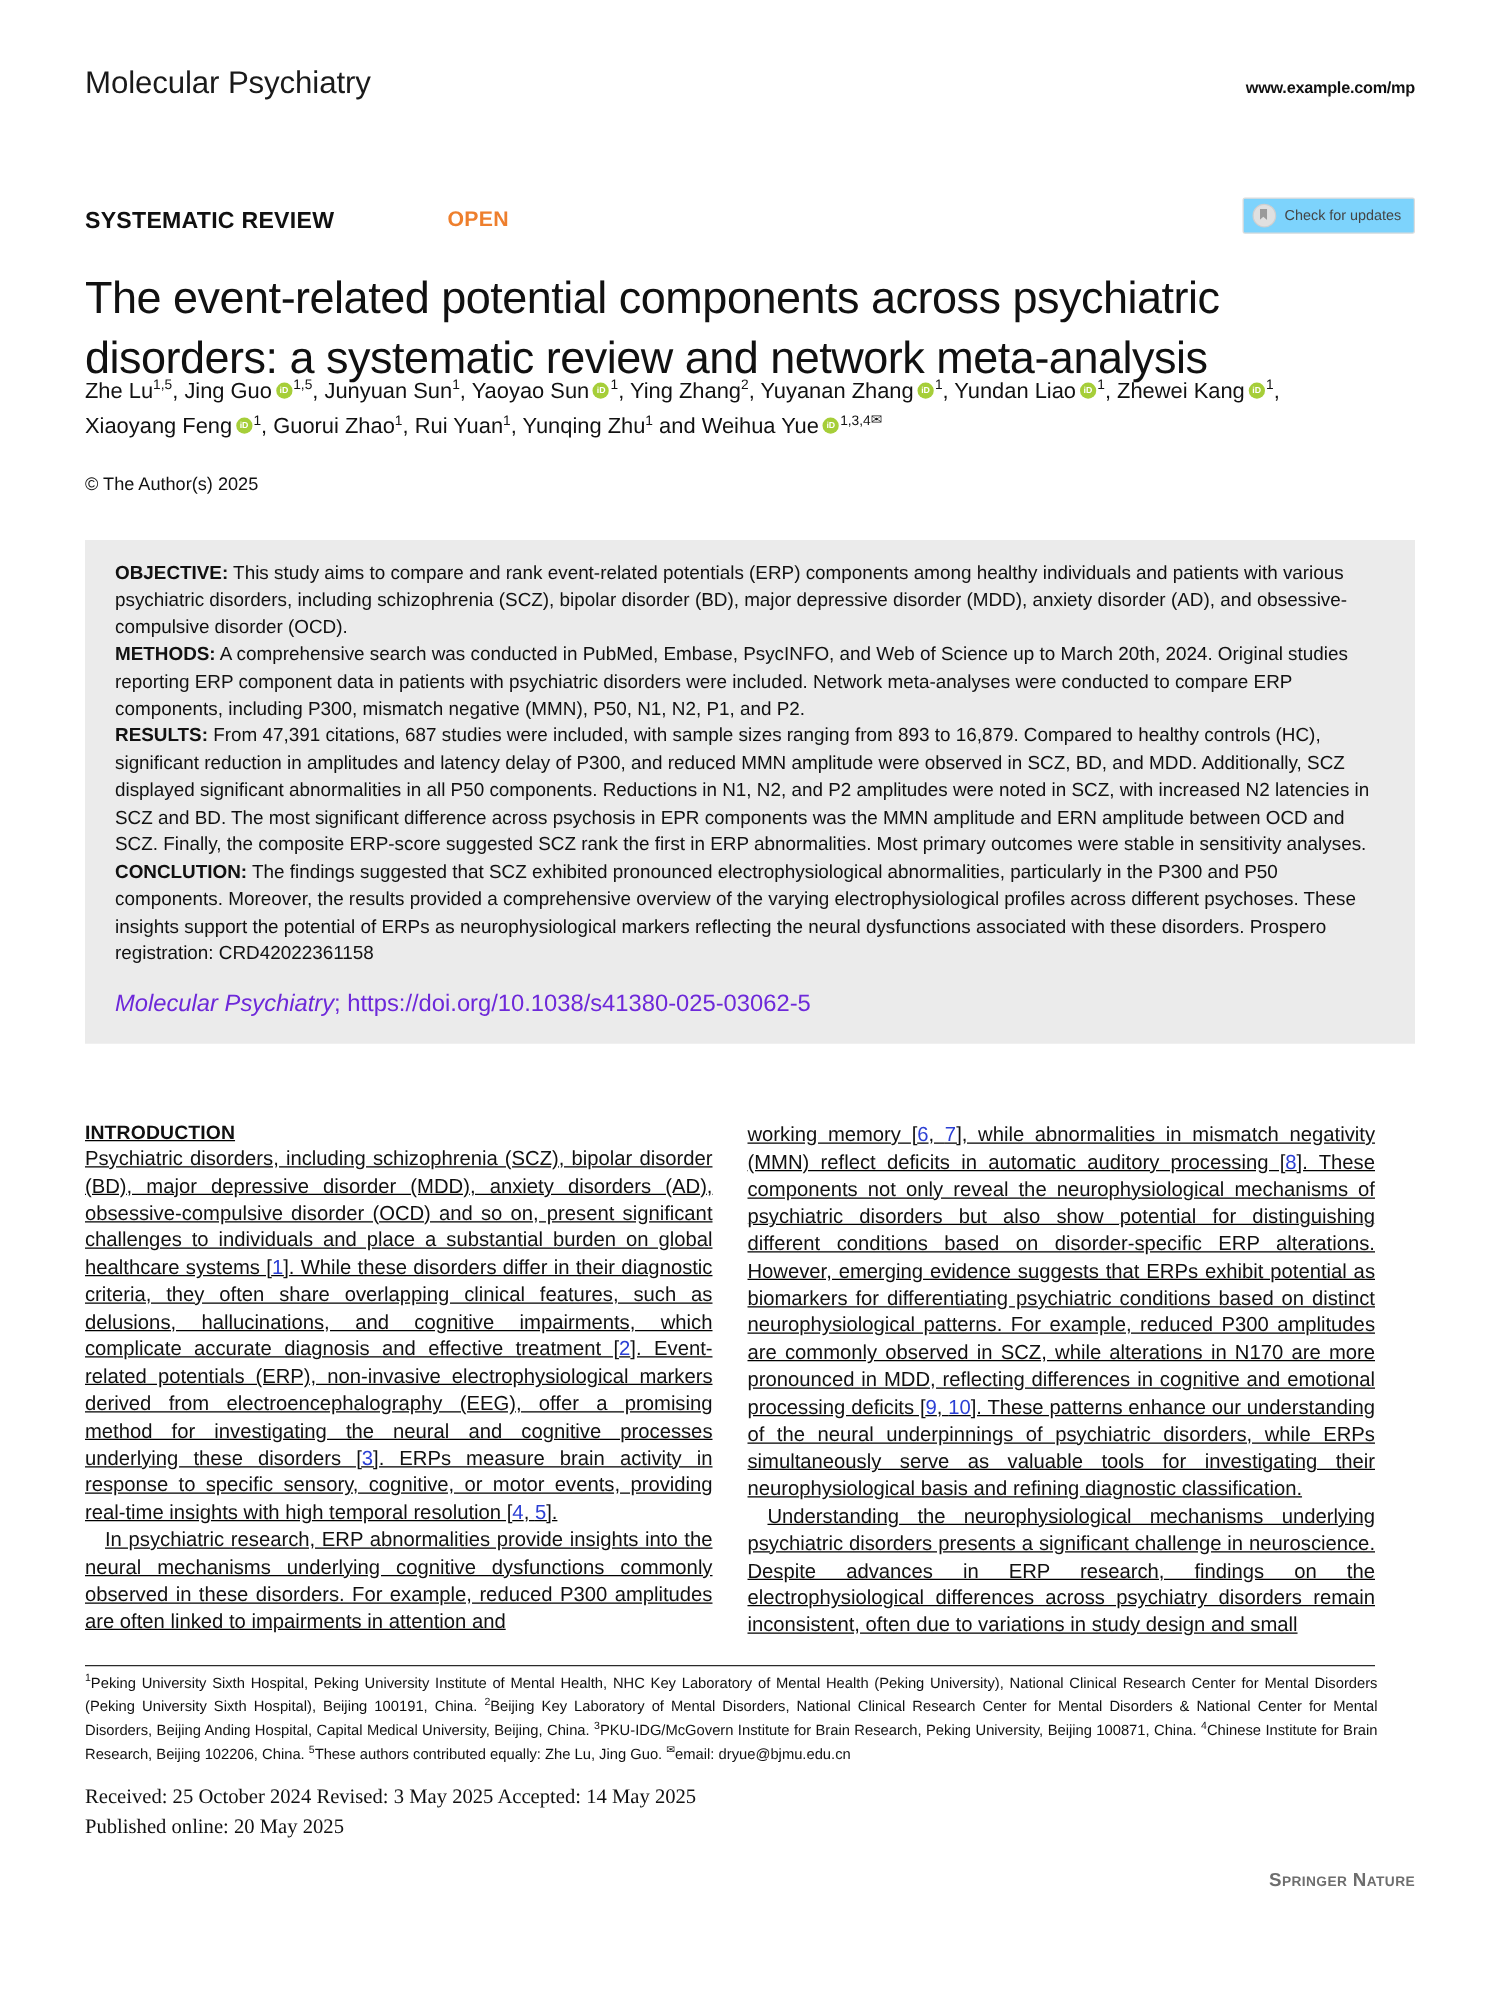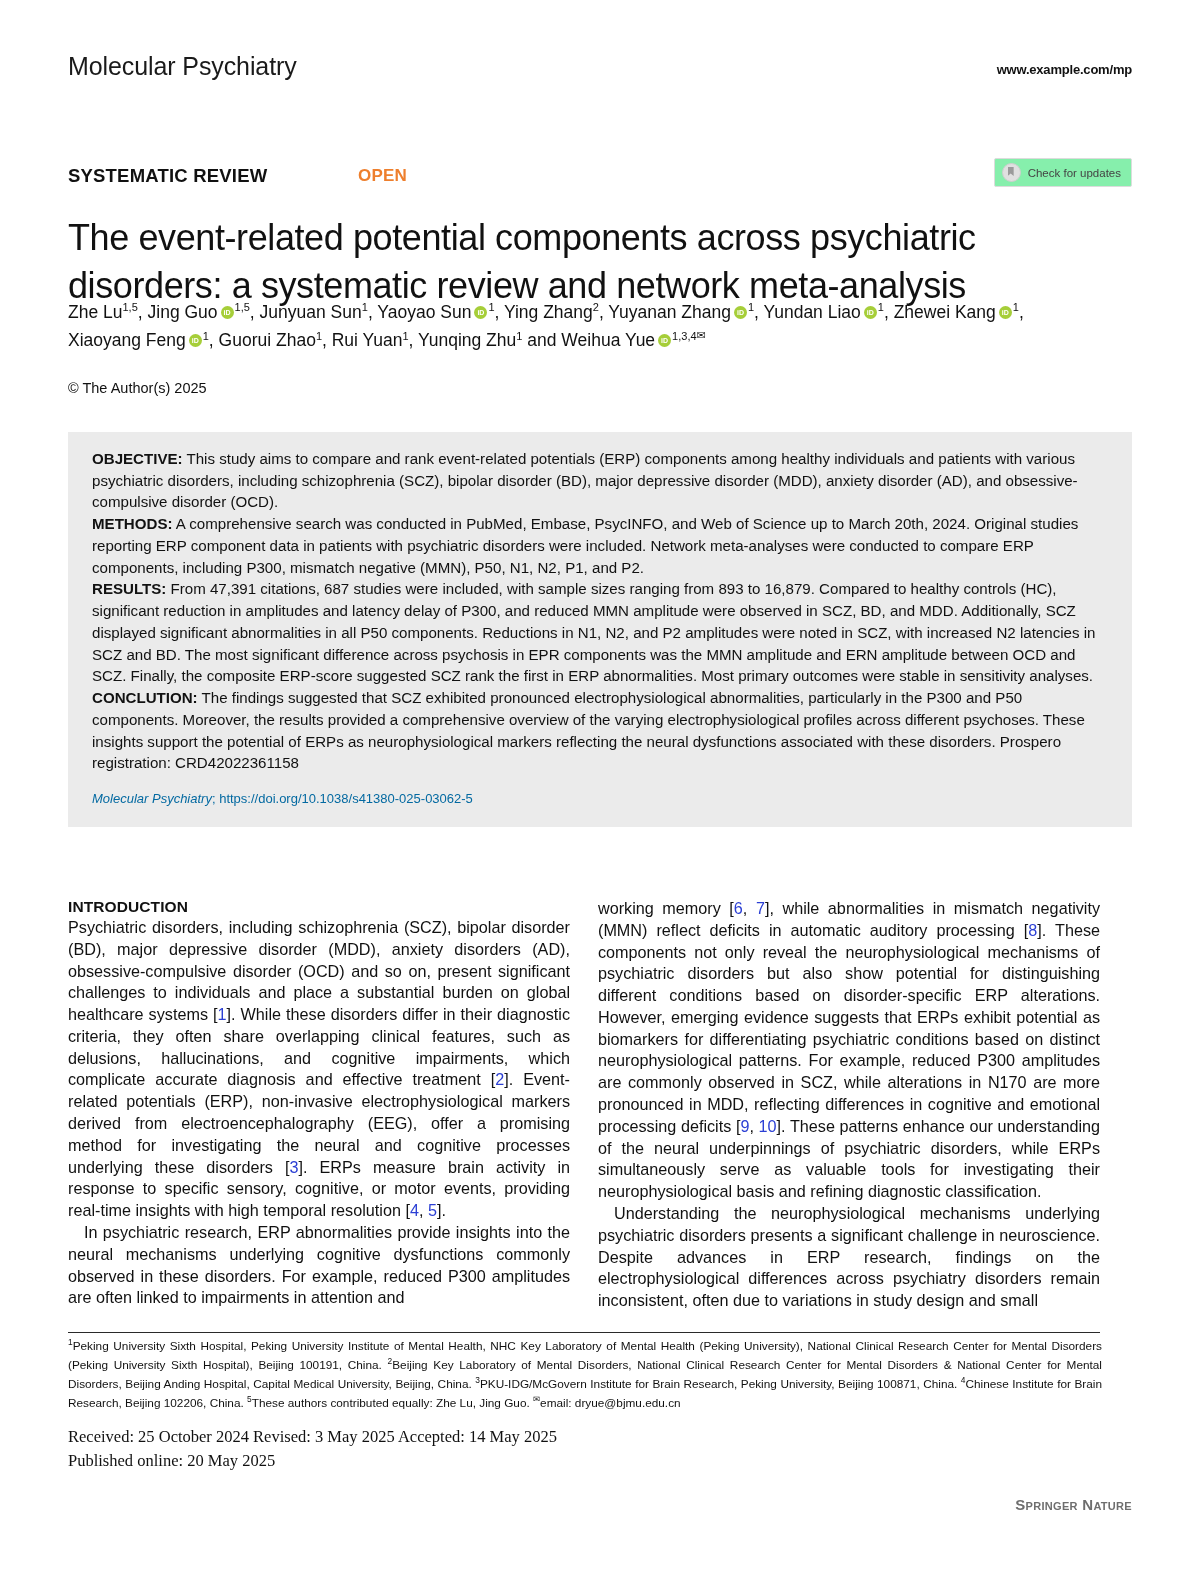--- a/index.html
+++ b/index.html
@@ -75,21 +75,21 @@
     color: #ee7f2d;
     letter-spacing: 0.2px;
   }
   .check-updates {
     position: absolute;
     right: 0;
     top: -7px;
     display: flex;
     align-items: center;
     gap: 7px;
-    background: #86efac;
+    background: #7dd3fc;
     border: 1px solid #dcdcdc;
     border-radius: 2px;
     padding: 4px 10px 4px 7px;
     height: 19px;
   }
   .check-updates .badge-icon {
     width: 17px;
     height: 17px;
     border-radius: 50%;
     background: #e0e0e0;
@@ -195,37 +195,38 @@
     font-size: 15.1px;
     line-height: 1.44;
     color: #111;
     margin: 0;
     text-align: left;
   }
   .abstract-p .lead {
     font-weight: bold;
   }
   .abstract-cite {
-    font-size: 13px;
+    font-size: 19px;
     line-height: 1.44;
-    color: #0369a1;
+    color: #6d28d9;
     margin: 16px 0 0 0;
   }
   .abstract-cite .jname {
     font-style: italic;
   }
 
   
   .body-cols {
     position: absolute;
     top: 898px;
     left: 68px;
     width: 1032px;
     display: flex;
     gap: 28px;
+    text-decoration: underline;
   }
   .col {
     width: 502px;
   }
   .section-head {
     font-size: 15.5px;
     font-weight: bold;
     color: #111;
     margin: 0 0 1px 0;
     letter-spacing: 0.1px;

